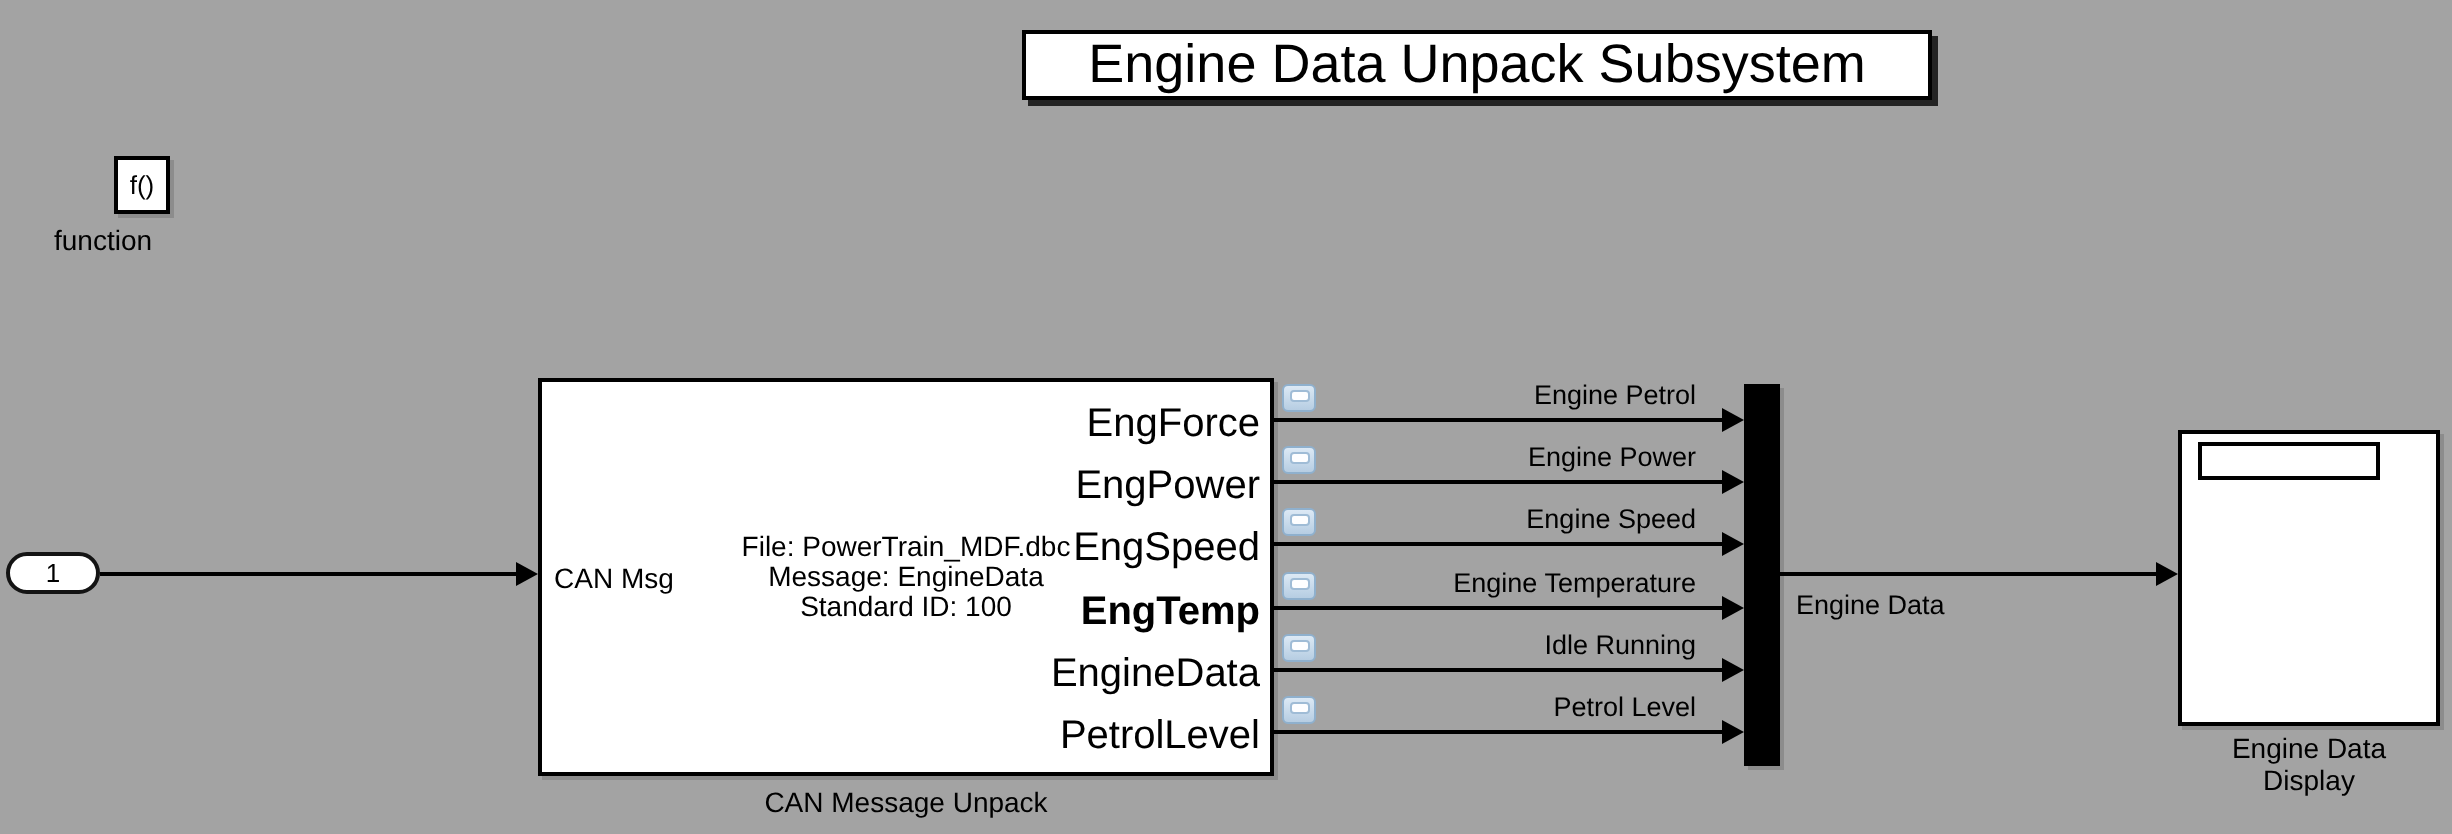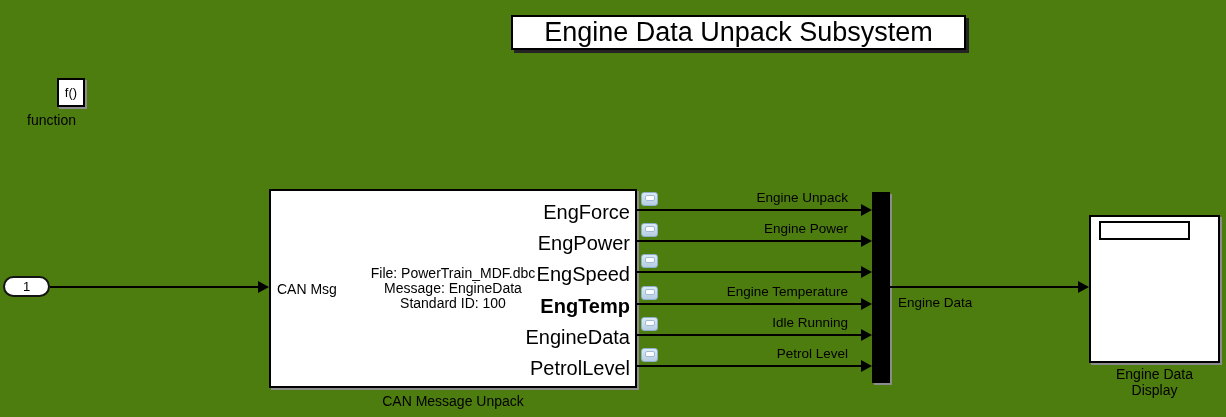--- a/index.html
+++ b/index.html
@@ -5,21 +5,21 @@
   * { margin: 0; padding: 0; box-sizing: border-box; }
   html, body { background: #ffffff; }
   body {
     font-family: "Liberation Sans", sans-serif;
     color: #000;
   }
   .canvas {
     position: relative;
     width: 1226px;
     height: 417px;
-    background: #4d7c0f;
+    background: #a3a3a3;
     overflow: hidden;
   }
   .abs { position: absolute; }
 
   
   .title-box {
     position: absolute;
     left: 511px; top: 15px;
     width: 455px; height: 35px;
     border: 2px solid #000;
@@ -170,22 +170,23 @@
   <div class="badge" style="top:286px;">
       <div class="badge-inner"></div>
     </div>
   <div class="badge" style="top:317px;">
       <div class="badge-inner"></div>
     </div>
   <div class="badge" style="top:348px;">
       <div class="badge-inner"></div>
     </div>
 
-  <div class="sig-label" style="top:190px;">Engine Unpack</div>
+  <div class="sig-label" style="top:190px;">Engine Petrol</div>
   <div class="sig-label" style="top:221px;">Engine Power</div>
+  <div class="sig-label" style="top:252px;">Engine Speed</div>
   <div class="sig-label" style="top:284px;">Engine Temperature</div>
   <div class="sig-label" style="top:315px;">Idle Running</div>
   <div class="sig-label" style="top:346px;">Petrol Level</div>
 
   <div class="mux"></div>
 
   <div class="wire" style="left:890px; top:286px; width:188px;"></div>
   <div class="arrow" style="left:1078px; top:281px;"></div>
   <div class="engine-data-label">Engine Data</div>
 

